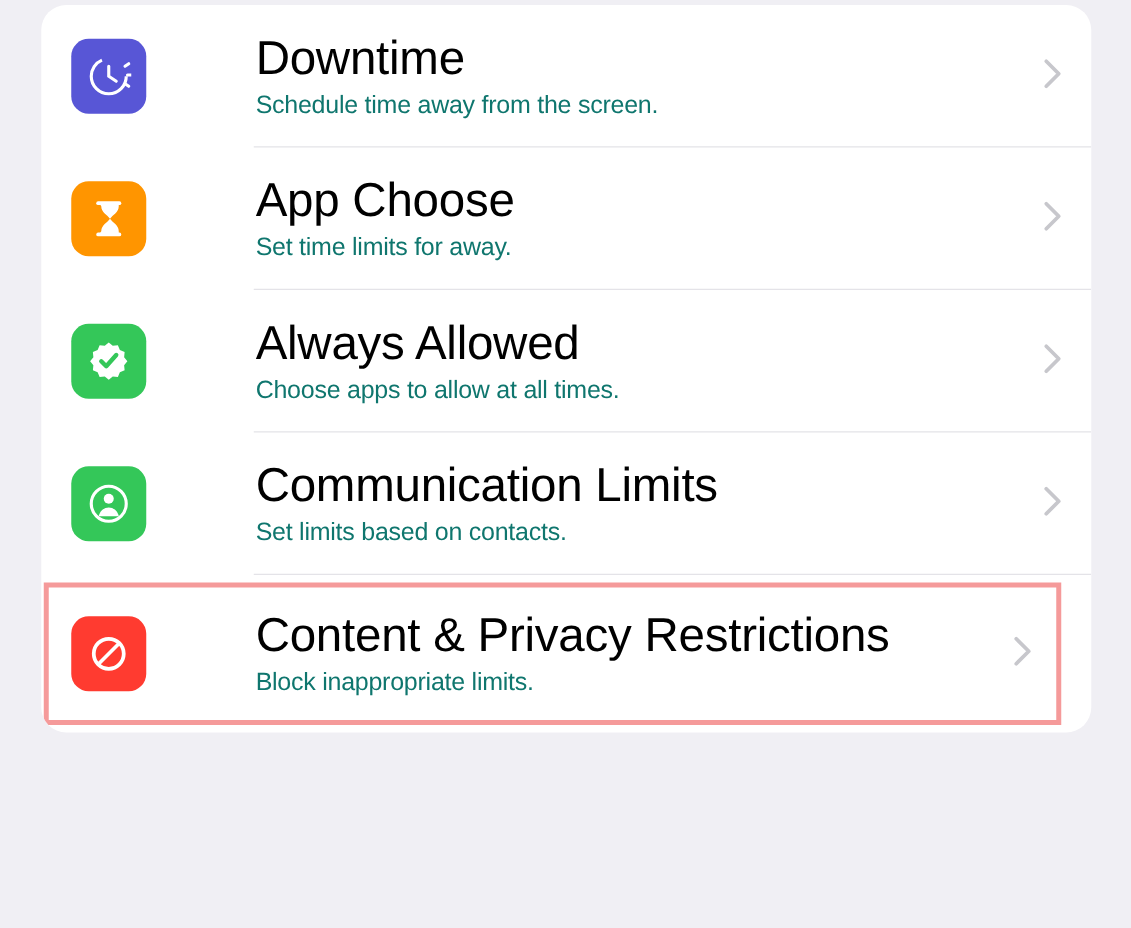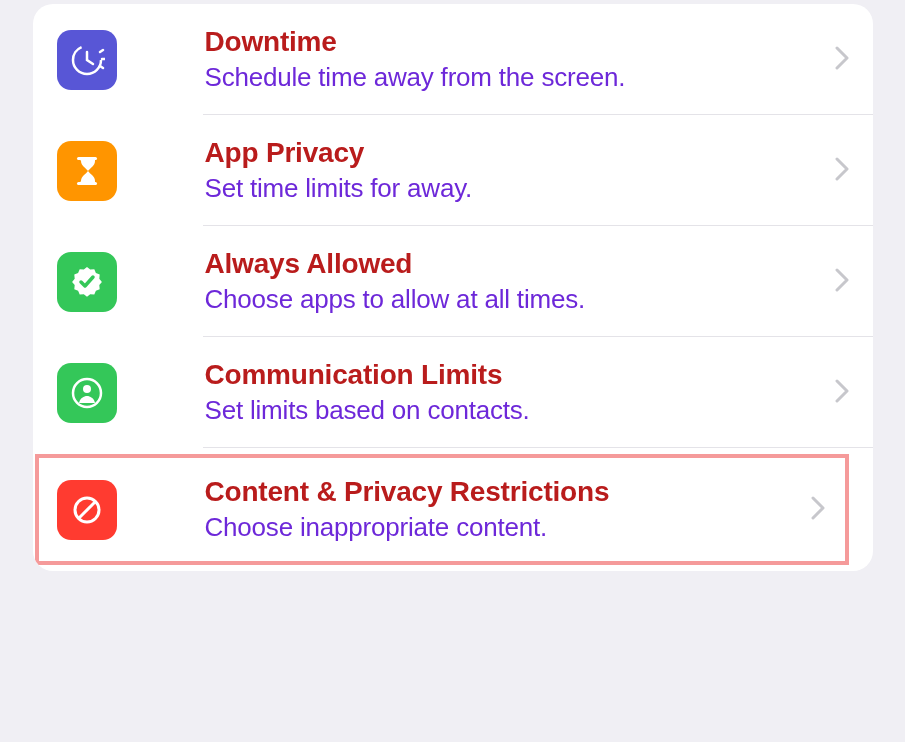--- a/index.html
+++ b/index.html
@@ -55,29 +55,29 @@
       flex-shrink: 0;
       margin-right: 88px;
     }
     .icon-wrap svg { width: 36px; height: 36px; }
     .bg-purple { background: #5856d6; }
     .bg-orange { background: #ff9500; }
     .bg-green  { background: #34c759; }
     .bg-red    { background: #ff3b30; }
     .text-block { flex: 1; }
     .title {
-      font-size: 28px;
-      font-weight: 700;
-      color: #b91c1c;
+      font-size: 38px;
+      font-weight: 400;
+      color: #000000;
       margin-bottom: 4px;
       letter-spacing: -0.2px;
     }
     .subtitle {
-      font-size: 26px;
-      color: #6d28d9;
+      font-size: 20px;
+      color: #0f766e;
       letter-spacing: -0.2px;
     }
     .chevron {
       color: #c7c7cc;
       flex-shrink: 0;
       margin-left: 12px;
     }
     .chevron svg { width: 14px; height: 24px; }
     .highlight-wrap {
       position: relative;
@@ -121,21 +121,21 @@
 
   <div class="row">
     <div class="icon-wrap bg-orange">
       <svg viewBox="0 0 36 36" fill="#fff">
         <path d="M10 5 h16 v3 c0 5 -5 7 -7 10 c-2 -3 -7 -5 -7 -10 z M10 31 h16 v-3 c0 -5 -5 -7 -7 -10 c-2 3 -7 5 -7 10 z"></path>
         <rect x="8" y="4" width="20" height="3" rx="1.5"></rect>
         <rect x="8" y="29" width="20" height="3" rx="1.5"></rect>
       </svg>
     </div>
     <div class="text-block">
-      <div class="title">App Privacy</div>
+      <div class="title">App Choose</div>
       <div class="subtitle">Set time limits for away.</div>
     </div>
     <div class="chevron">
       <svg viewBox="0 0 14 24" fill="none" stroke="currentColor" stroke-width="3" stroke-linecap="round" stroke-linejoin="round">
           <path d="M2 2 L12 12 L2 22"></path>
         </svg>
     </div>
   </div>
 
   <div class="row">
@@ -178,21 +178,21 @@
   <div class="highlight-wrap">
     <div class="row">
       <div class="icon-wrap bg-red">
         <svg viewBox="0 0 36 36" fill="none" stroke="#fff" stroke-width="3">
           <circle cx="18" cy="18" r="12"></circle>
           <line x1="10" y1="26" x2="26" y2="10"></line>
         </svg>
       </div>
       <div class="text-block">
         <div class="title">Content &amp; Privacy Restrictions</div>
-        <div class="subtitle">Choose inappropriate content.</div>
+        <div class="subtitle">Block inappropriate limits.</div>
       </div>
       <div class="chevron">
         <svg viewBox="0 0 14 24" fill="none" stroke="currentColor" stroke-width="3" stroke-linecap="round" stroke-linejoin="round">
             <path d="M2 2 L12 12 L2 22"></path>
           </svg>
       </div>
     </div>
     <div class="highlight-border"></div>
   </div>
 

